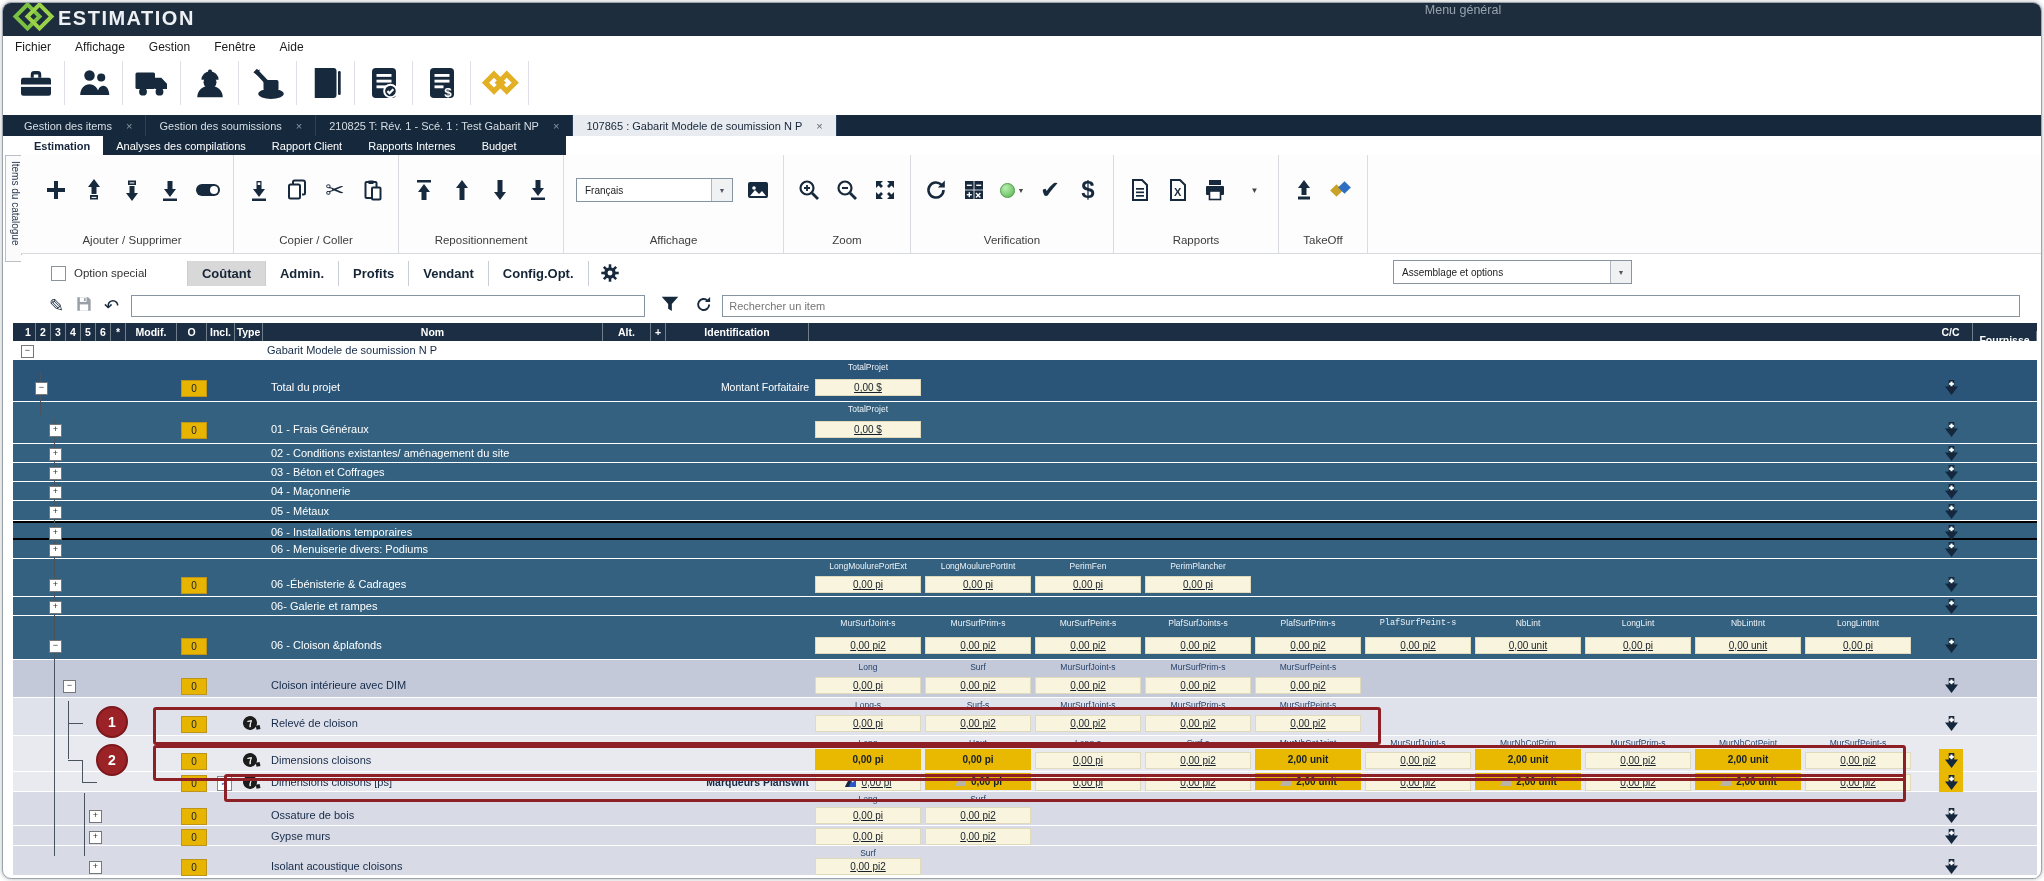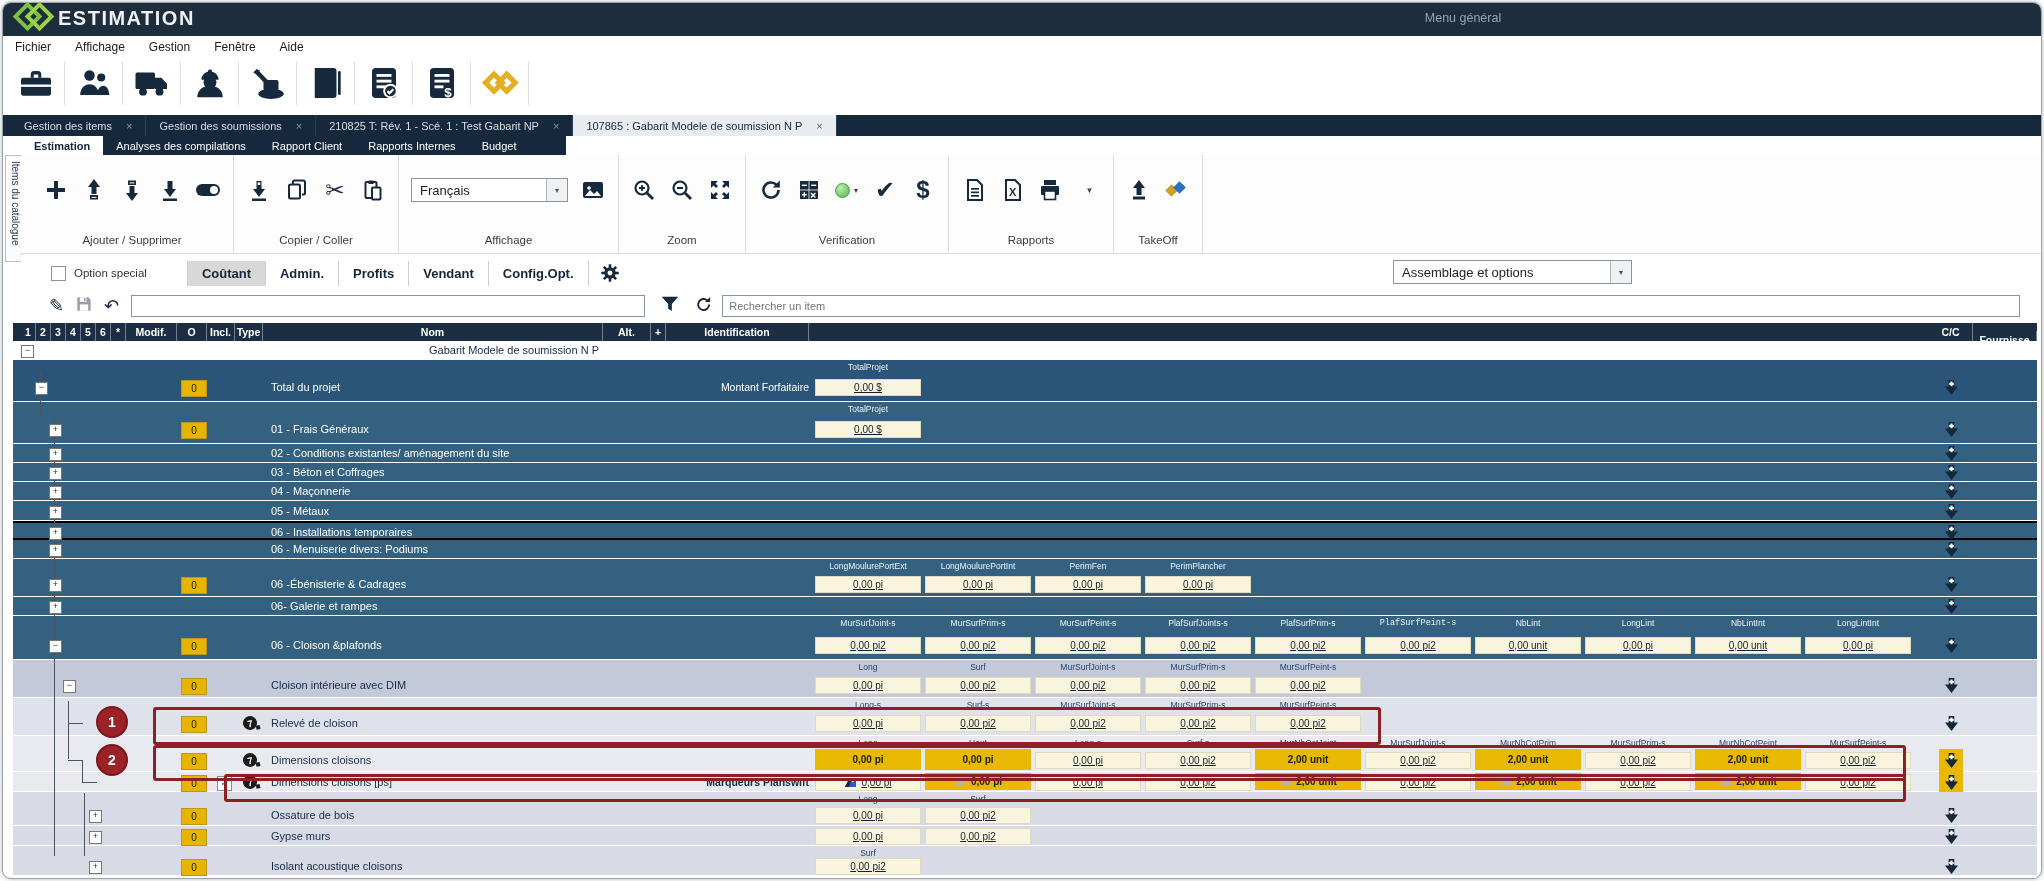--- a/index.html
+++ b/index.html
@@ -5,21 +5,21 @@
   html,body{margin:0;padding:0;width:2044px;height:881px;overflow:hidden;background:#fff;
     font-family:"Liberation Sans","DejaVu Sans",sans-serif;}
   #win{position:absolute;inset:2px;border:1px solid #9aa4af;border-radius:9px;overflow:hidden;background:#fff;box-shadow:0 0 5px rgba(0,0,0,.3);}
   .abs{position:absolute;}
   
   #titlebar{left:0;top:0;right:0;height:33px;background:#1e2d3d;}
   #brand{left:14px;top:3px;display:flex;align-items:center;gap:8px;}
   .logo-d{display:inline-block;width:13px;height:13px;border:4px solid #7ac143;transform:rotate(45deg);}
   .logo-d.d2{border-color:#9ad14b;margin-left:-9px;}
   #app-title{color:#eef1f3;font-weight:bold;font-size:20px;letter-spacing:1.5px;}
-  #title-center{top:8px;left:1460px;transform:translateX(-50%);color:#97a3ae;font-size:12.5px;}
+  #title-center{top:0;left:1460px;transform:translateX(-50%);color:#97a3ae;font-size:12.5px;}
   
   #menubar{left:0;top:33px;right:0;height:22px;background:#fff;display:flex;align-items:center;padding-left:12px;gap:24px;}
   .menu-item{font-size:12px;color:#1b1b1b;}
   
   #apptools{left:0;top:55px;right:0;height:50px;background:#fff;display:flex;align-items:center;padding-left:4px;}
   .tool-cell{width:57px;height:44px;display:flex;align-items:center;justify-content:center;border-right:1px solid #dde1e6;}
   
   #doctabs{left:0;top:112px;right:0;height:21px;background:#16293c;display:flex;align-items:stretch;padding-left:8px;}
   .dtab{display:flex;align-items:center;gap:14px;padding:0 13px;font-size:11px;color:#d7dde3;border-right:1px solid #29415a;}
   .dtab .x{color:#8b97a3;font-size:11px;}
@@ -35,21 +35,21 @@
   
   #ribbon{left:18px;top:152px;right:0;height:98px;background:#fdfdfe;border-bottom:1px solid #d7dadf;display:flex;padding-left:10px;}
   .rgroup{display:flex;flex-direction:column;justify-content:space-between;padding:8px 12px 4px 12px;border-right:1px solid #d9dce1;}
   .ricons{display:flex;align-items:center;gap:12px;height:54px;}
   .rlabel{text-align:center;font-size:11.5px;color:#3c3c3c;padding-bottom:3px;}
   .ribtn{display:flex;align-items:center;justify-content:center;min-width:26px;height:34px;color:#17293c;}
   .uni{color:#17293c;line-height:1;}
   .tgl{display:inline-block;width:24px;height:12px;background:#17293c;border-radius:7px;position:relative;}
   .tgl span{position:absolute;right:2px;top:2px;width:8px;height:8px;background:#fff;border-radius:50%;}
   .combo{display:inline-flex;align-items:stretch;border:1px solid #8795a3;background:#fff;height:22px;}
-  .combo .cval{display:flex;align-items:center;padding:0 8px;font-size:13px;color:#222;}
+  .combo .cval{display:flex;align-items:center;padding:0 8px;font-size:10px;color:#222;}
   .combo .cbtn{width:20px;background:#f0f1f3;border-left:1px solid #aeb6bf;display:flex;align-items:center;justify-content:center;font-size:7px;color:#556;}
   .gdot{display:inline-block;width:13px;height:13px;border-radius:50%;background:radial-gradient(circle at 35% 30%,#b9f0b0,#55b24e);border:1px solid #4a9a45;}
   .ddv{font-size:7px;color:#444;margin-left:3px;}
   
   #optbar{left:18px;top:252px;right:0;height:36px;background:#fff;display:flex;align-items:center;}
   .cb{width:13px;height:13px;border:1px solid #8a949e;background:#fff;display:inline-block;}
   #opt-label{font-size:11.5px;color:#333;margin:0 40px 0 8px;}
   .otab{font-size:13px;font-weight:bold;color:#152535;padding:5px 14px;border-right:1px solid #c9ced4;}
   .otab.active{background:#d8d8d8;}
   #gearbtn{margin-left:10px;display:flex;align-items:center;}
@@ -275,20 +275,47 @@
               <rect x="7.5" y="2.5" width="5" height="3.5" fill="#17293c"></rect>
               <rect x="11" y="9.5" width="8.5" height="12" rx="1" fill="#fff" stroke="#17293c" stroke-width="2"></rect>
             </svg>
           </span>
         </div>
         <div class="rlabel">Copier / Coller</div>
       </div>
       <div class="rgroup">
         <div class="ricons">
           <span class="ribtn">
+            <svg width="24" height="24" viewBox="0 0 24 24" xmlns="http://www.w3.org/2000/svg">
+              <rect x="5" y="2" width="14" height="2.5" fill="#17293c"></rect>
+              <path fill="#17293c" d="M12 6l6 8h-3.5v8h-5v-8H6z"></path>
+            </svg>
+          </span>
+          <span class="ribtn">
+            <svg width="24" height="24" viewBox="0 0 24 24" xmlns="http://www.w3.org/2000/svg">
+              <path fill="#17293c" d="M12 2l6 8h-3.5v12h-5V10H6z"></path>
+            </svg>
+          </span>
+          <span class="ribtn">
+            <svg width="24" height="24" viewBox="0 0 24 24" xmlns="http://www.w3.org/2000/svg">
+              <path fill="#17293c" d="M12 22l-6-8h3.5V2h5v12H18z"></path>
+            </svg>
+          </span>
+          <span class="ribtn">
+            <svg width="24" height="24" viewBox="0 0 24 24" xmlns="http://www.w3.org/2000/svg">
+              <path fill="#17293c" d="M12 18l-6-8h3.5V2h5v8H18z"></path>
+              <rect x="5" y="19.5" width="14" height="2.5" fill="#17293c"></rect>
+            </svg>
+          </span>
+        </div>
+        <div class="rlabel">Repositionnement</div>
+      </div>
+      <div class="rgroup">
+        <div class="ricons">
+          <span class="ribtn">
             <span class="combo">
               <span class="cval" style="width:118px">Français</span>
               <span class="cbtn">▼</span>
             </span>
           </span>
           <span class="ribtn">
             <svg width="24" height="24" viewBox="0 0 24 24" xmlns="http://www.w3.org/2000/svg">
               <rect x="2" y="4" width="20" height="16" rx="2" fill="#17293c"></rect>
               <circle cx="8" cy="10" r="1.8" fill="#fff"></circle>
               <path d="M4 18l5-6 4 4 3-3 4 5z" fill="#fff"></path>
@@ -476,21 +503,21 @@
         <div class="hc" style="left: 250px; width: 340px;">Nom</div>
         <div class="hc" style="left: 590px; width: 48px;">Alt.</div>
         <div class="hc" style="left: 638px; width: 15px;">+</div>
         <div class="hc" style="left: 653px; width: 143px;">Identification</div>
         <div class="hc" style="left: 1916px; width: 44px;">C/C</div>
         <div class="hc" style="left: 1960px; width: 64px; margin-top: 8px;">Fournisse</div>
       </div>
     <div id="gbody">
         <div class="grow" style="top: 18px; height: 19px; background: rgb(255, 255, 255);">
           <div class="exp" style="left: 8px; top: 4px;">−</div>
-          <div class="gname" style="color: rgb(21, 42, 72); top: 3px; left: 246px; width: 340px; text-align: right;">Gabarit Modele de soumission N P</div>
+          <div class="gname" style="color: rgb(21, 42, 72); top: 3px; left: 254px; width: 340px; text-align: left;">Gabarit Modele de soumission N P</div>
         </div>
         <div class="grow" style="top: 37px; height: 42px; background: rgb(42, 85, 120);">
           <div class="plab" style="left: 795px; width: 120px; top: 2px; color: rgb(238, 243, 248);">TotalProjet</div>
           <div class="exp" style="left: 22px; top: 22px;">−</div>
           <div class="obox" style="left: 168px; top: 20px;">0</div>
           <div class="gname" style="color: rgb(255, 255, 255); top: 21px; left: 258px;">Total du projet</div>
           <div class="ident" style="left: 600px; width: 196px; top: 21px; color: rgb(255, 255, 255);">Montant Forfaitaire</div>
           <div class="cell cream" style="left: 802px; width: 106px; top: 19px; height: 17px;">
             <span class="v">0,00&nbsp;$</span>
           </div>

